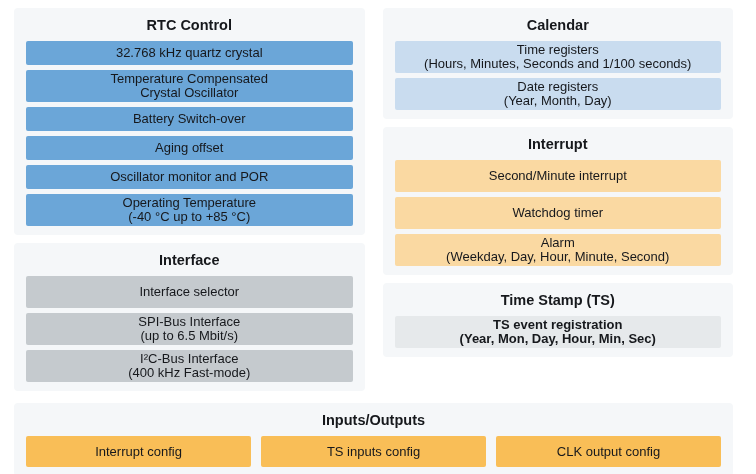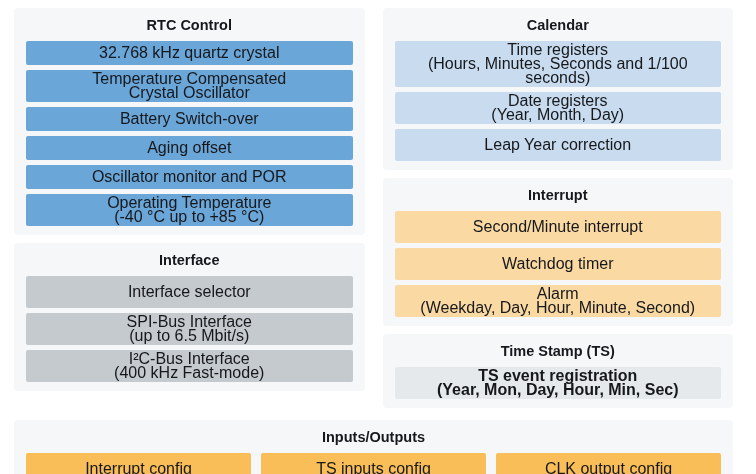--- a/index.html
+++ b/index.html
@@ -29,21 +29,21 @@
     font-size: 14.5px;
     line-height: 17px;
     text-align: center;
     padding: 3px 0 7px;
   }
   .boxes { display: flex; flex-direction: column; gap: 5px; }
   .box {
     display: flex; flex-direction: column;
     justify-content: center; align-items: center;
     text-align: center;
-    font-size: 16px; line-height: 14px;
+    font-size: 13px; line-height: 14px;
     border-radius: 2px;
     padding: 2px 6px;
     box-sizing: border-box;
   }
   .h24 { min-height: 24px; }
   .h32 { min-height: 32px; }
   .blue    { background: var(--blue, #6ba6d8); }
   .lblue   { background: var(--light-blue, #c9dcef); }
   .gray    { background: var(--gray, #c5cace); }
   .lgray   { background: var(--light-gray, #e6e9eb); font-weight: bold; }
@@ -109,23 +109,20 @@
         <div class="panel-title">Calendar</div>
         <div class="boxes">
           <div class="box lblue h32">
             <span>Time registers</span>
             <span>(Hours, Minutes, Seconds and 1/100 seconds)</span>
           </div>
           <div class="box lblue h32">
             <span>Date registers</span>
             <span>(Year, Month, Day)</span>
           </div>
-          <div class="box lblue h32">
-            <span>Leap Year correction</span>
-          </div>
         </div>
       </section>
 
       <section class="panel">
         <div class="panel-title">Interrupt</div>
         <div class="boxes">
           <div class="box porange h32">
             <span>Second/Minute interrupt</span>
           </div>
           <div class="box porange h32">

